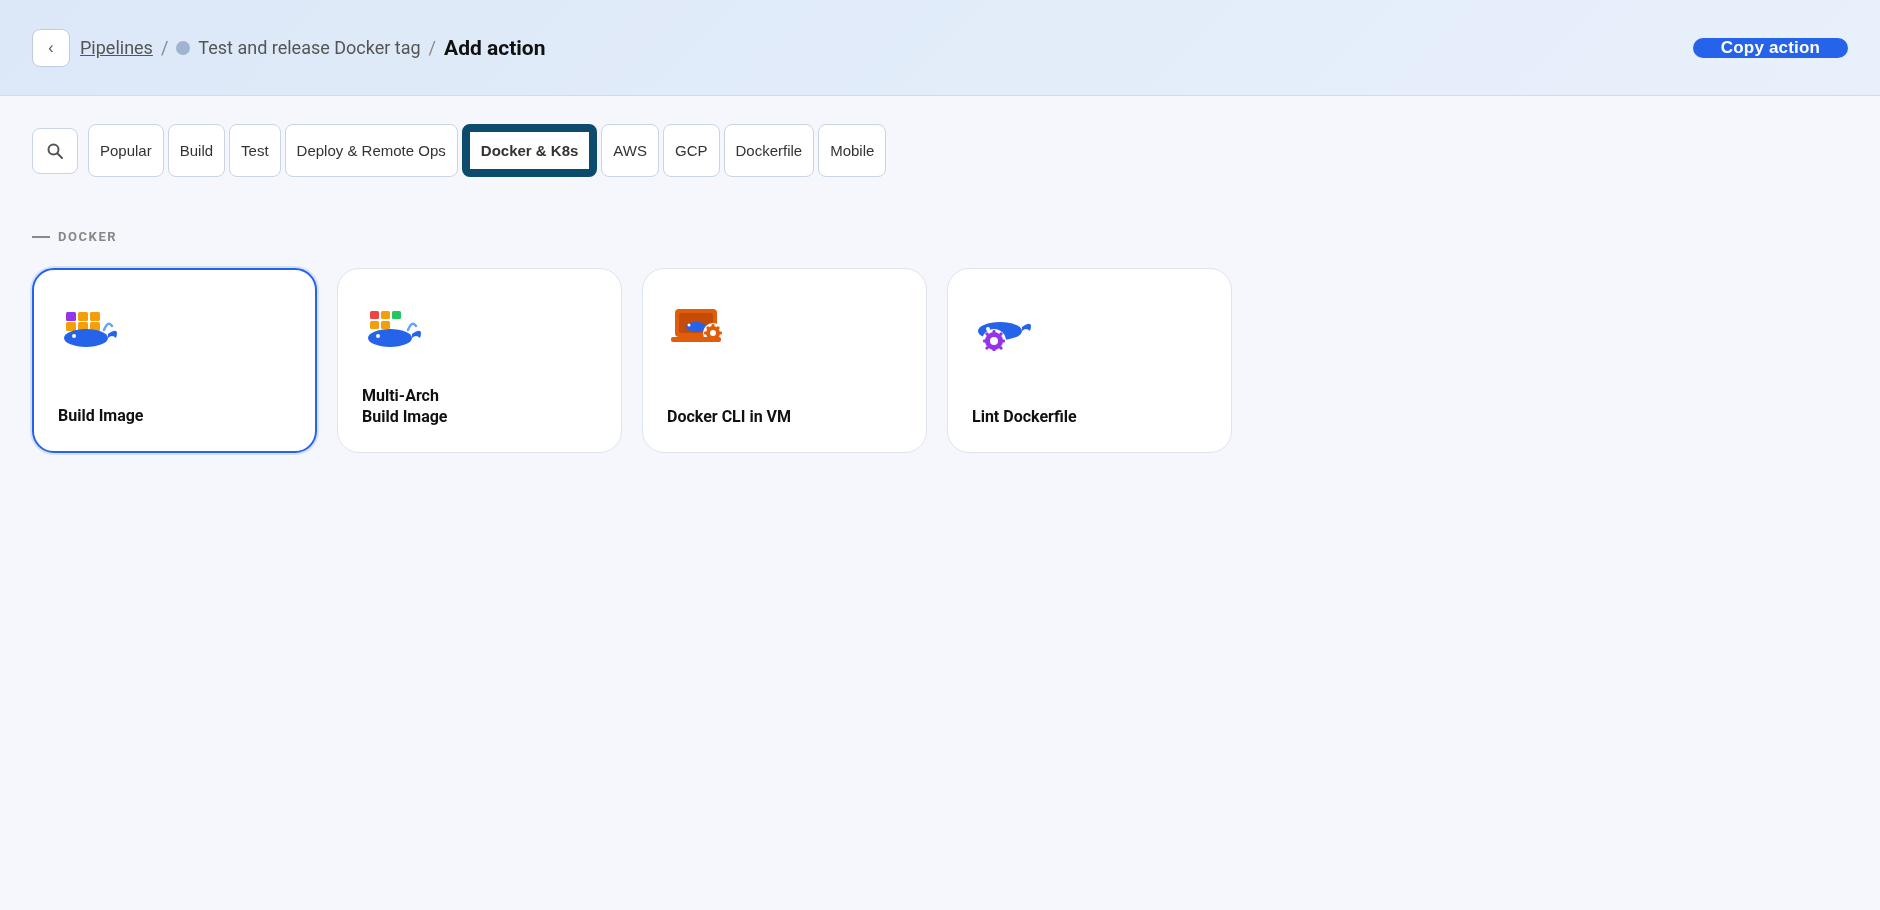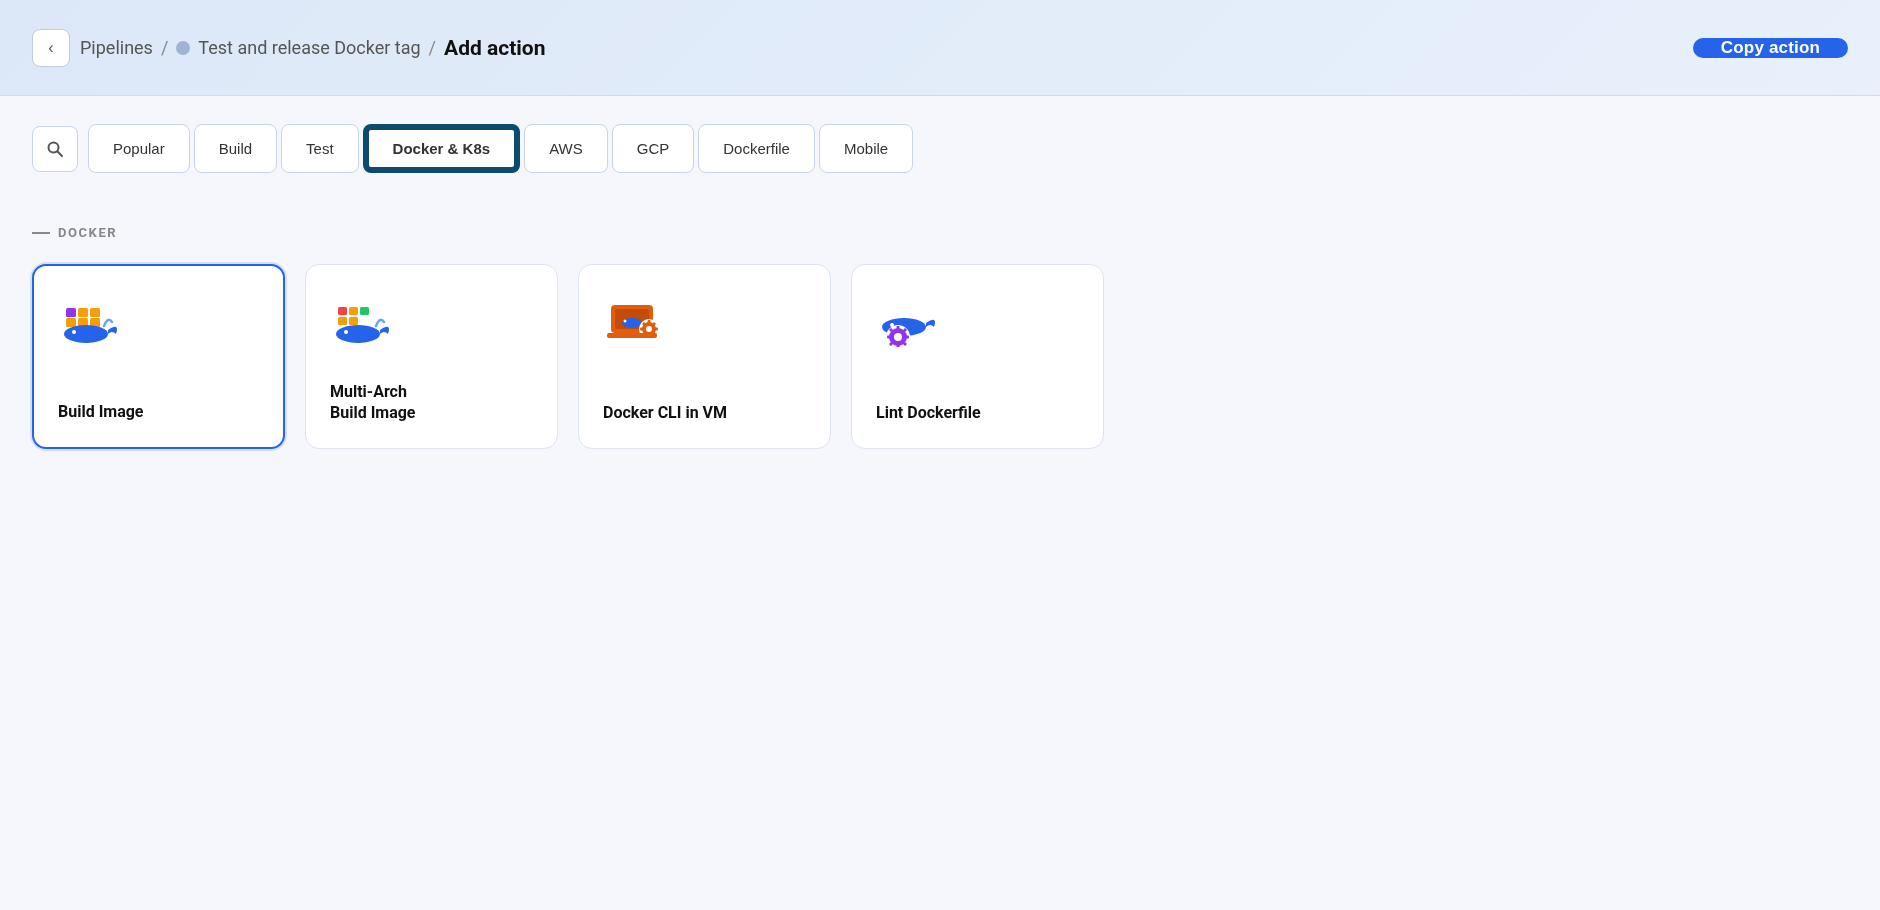--- a/index.html
+++ b/index.html
@@ -45,20 +45,21 @@
       font-size: 18px;
       color: #555;
     }
     .breadcrumb-sep {
       color: #888;
       font-size: 18px;
     }
     .breadcrumb-pipeline {
       color: #555;
       font-weight: 400;
+      text-decoration: underline;
     }
     .breadcrumb-dot {
       width: 14px;
       height: 14px;
       border-radius: 50%;
       background: #a0b4d0;
       display: inline-block;
     }
     .breadcrumb-pipeline-name {
       color: #555;
@@ -97,33 +98,33 @@
       background: white;
       display: flex;
       align-items: center;
       justify-content: center;
       cursor: pointer;
       color: #666;
       font-size: 18px;
       margin-right: 6px;
     }
     .tab {
-      padding: 10px 24px;
+      padding: 10px 11px;
       border: 1.5px solid #c8d4e8;
       border-radius: 8px;
       background: white;
       font-size: 15px;
       color: #333;
       cursor: pointer;
       font-weight: 400;
       white-space: nowrap;
       transition: background 0.15s;
     }
     .tab.active {
-      border: 6px solid #0c4a6e;
+      border: 8px solid #0c4a6e;
       font-weight: 600;
       background: white;
     }
 
     
     .content {
       padding: 32px 32px;
       background: #f5f7fc;
       min-height: calc(910px - 96px - 80px);
     }
@@ -148,25 +149,25 @@
     }
 
     
     .cards-grid {
       display: flex;
       flex-wrap: wrap;
       gap: 20px;
       margin-bottom: 20px;
     }
     .card {
-      width: 253px;
+      width: 285px;
       min-height: 185px;
       background: white;
       border: 1.5px solid #dde4f0;
-      border-radius: 14px;
+      border-radius: 22px;
       padding: 28px 24px 24px 24px;
       cursor: pointer;
       display: flex;
       flex-direction: column;
       justify-content: space-between;
       transition: box-shadow 0.15s, border-color 0.15s;
     }
     .card.selected {
       border: 2px solid #2563eb;
       box-shadow: 0 0 0 2px rgba(37,99,235,0.15);
@@ -211,20 +212,21 @@
   <button class="search-btn">
     <svg width="18" height="18" viewBox="0 0 18 18" fill="none">
       <circle cx="7.5" cy="7.5" r="5" stroke="#555" stroke-width="2"></circle>
       <line x1="11.5" y1="11.5" x2="16" y2="16" stroke="#555" stroke-width="2" stroke-linecap="round"></line>
     </svg>
   </button>
   <div id="tabs-container" style="display: flex; gap: 4px;">
       <button class="tab">Popular</button>
       <button class="tab">Build</button>
       <button class="tab">Test</button>
+      <button class="tab">Deploy &amp; Remote Ops</button>
       <button class="tab active">Docker &amp; K8s</button>
       <button class="tab">AWS</button>
       <button class="tab">GCP</button>
       <button class="tab">Dockerfile</button>
       <button class="tab">Mobile</button>
     </div>
 </div>
 
 <div class="content">
   <div class="section-label">DOCKER</div>

